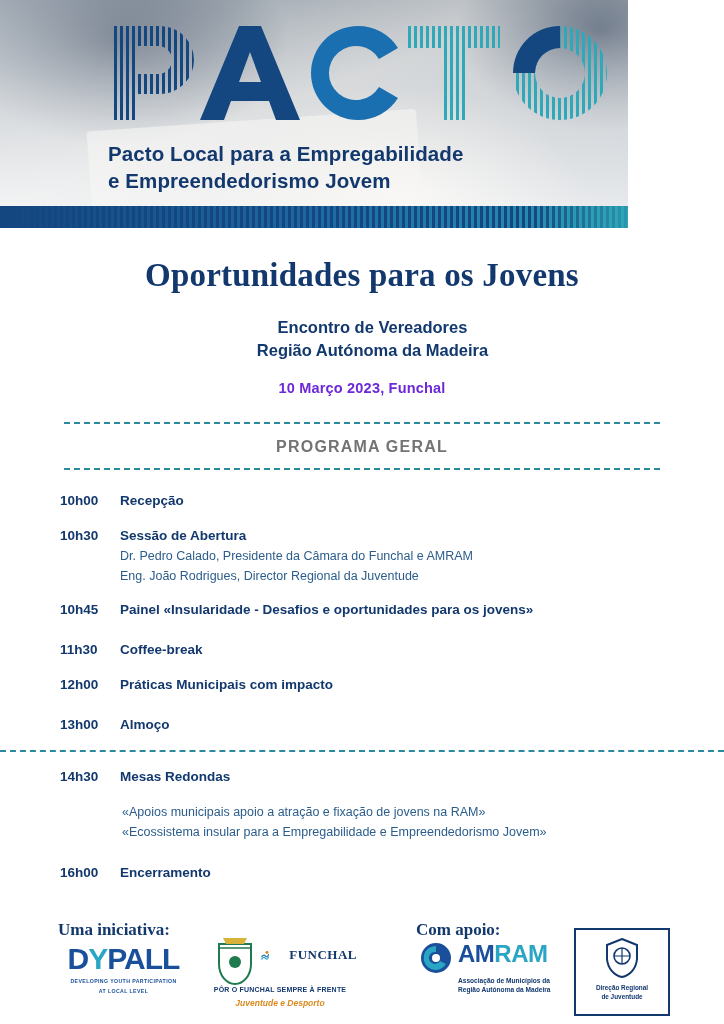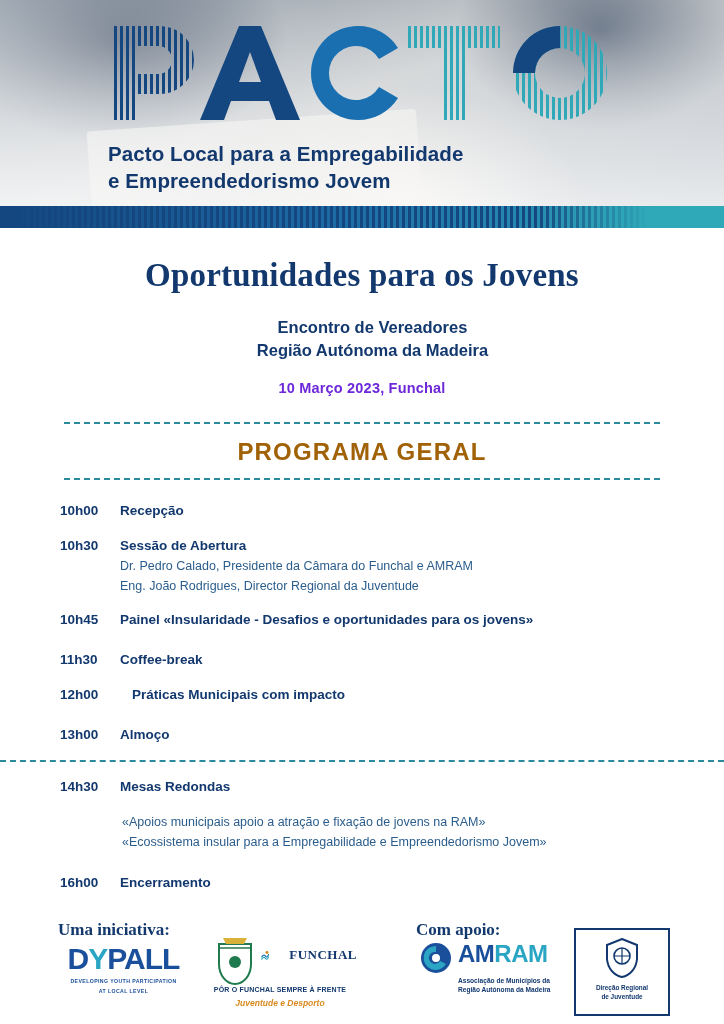--- a/index.html
+++ b/index.html
@@ -12,21 +12,21 @@
     height: 1024px;
     font-family: "Liberation Sans", sans-serif;
     color: #1b3a6b;
     position: relative;
     overflow: hidden;
   }
 
   
   .banner {
     position: relative;
-    width: 724px;
+    width: 628px;
     height: 228px;
     overflow: hidden;
     background: #a3a3a3;
   }
   .banner-photo {
     position: absolute;
     inset: 0;
     background:
       linear-gradient(115deg, rgba(255,255,255,0.25) 0%, rgba(255,255,255,0) 40%),
       radial-gradient(ellipse 240px 150px at 120px 40px, #2b3b52 0%, rgba(43,59,82,0) 70%),
@@ -128,23 +128,23 @@
     padding: 0 64px;
   }
   .dash-rule {
     border: none;
     border-top: 2px dashed #2c8a9e;
     margin: 0;
     height: 0;
   }
   .program-heading {
     text-align: center;
-    font-size: 24px;
-    font-weight: 700;
-    color: #a16207;
+    font-size: 16px;
+    font-weight: 700;
+    color: #737373;
     letter-spacing: 1.2px;
     padding: 14px 0 12px;
   }
 
   .schedule {
     padding: 0 60px;
     margin-top: 22px;
   }
   .item {
     display: flex;
@@ -416,21 +416,21 @@
     </div>
   </div>
 
   <div class="item" style="margin-top:22px;">
     <div class="time">11h30</div>
     <div class="body">
       <div class="label">Coffee-break</div>
     </div>
   </div>
 
-  <div class="item" style="margin-top:14px;gap:12px;">
+  <div class="item" style="margin-top:14px;">
     <div class="time">12h00</div>
     <div class="body">
       <div class="label">Práticas Municipais com impacto</div>
     </div>
   </div>
 
   <div class="item" style="margin-top:22px;">
     <div class="time">13h00</div>
     <div class="body">
       <div class="label">Almoço</div>

